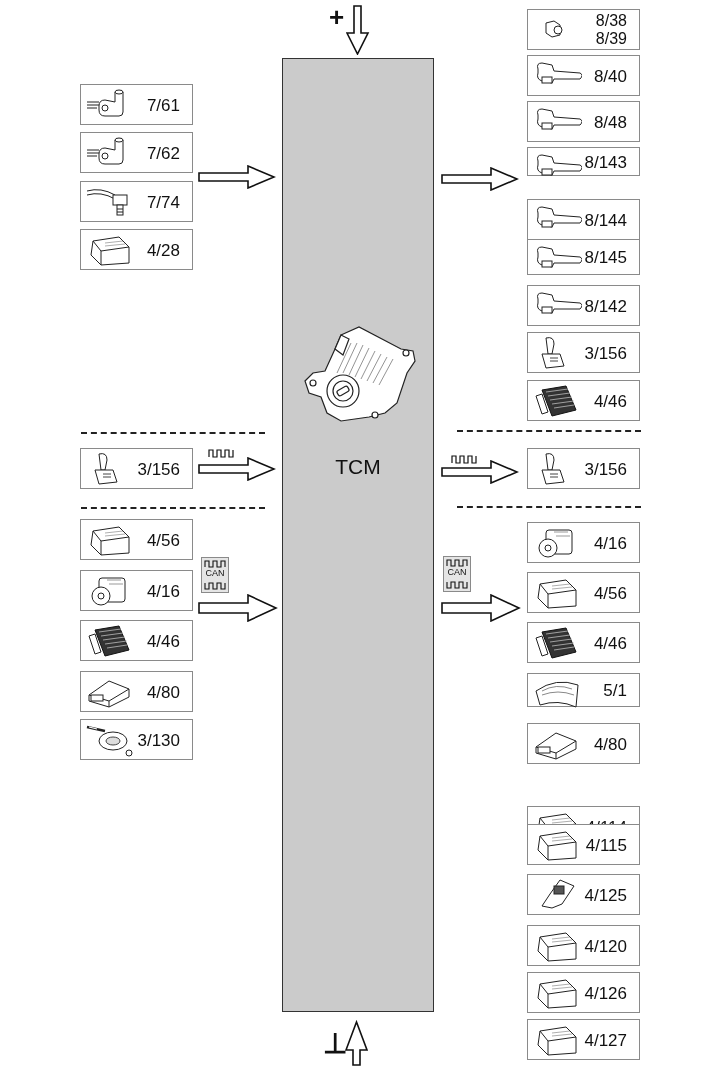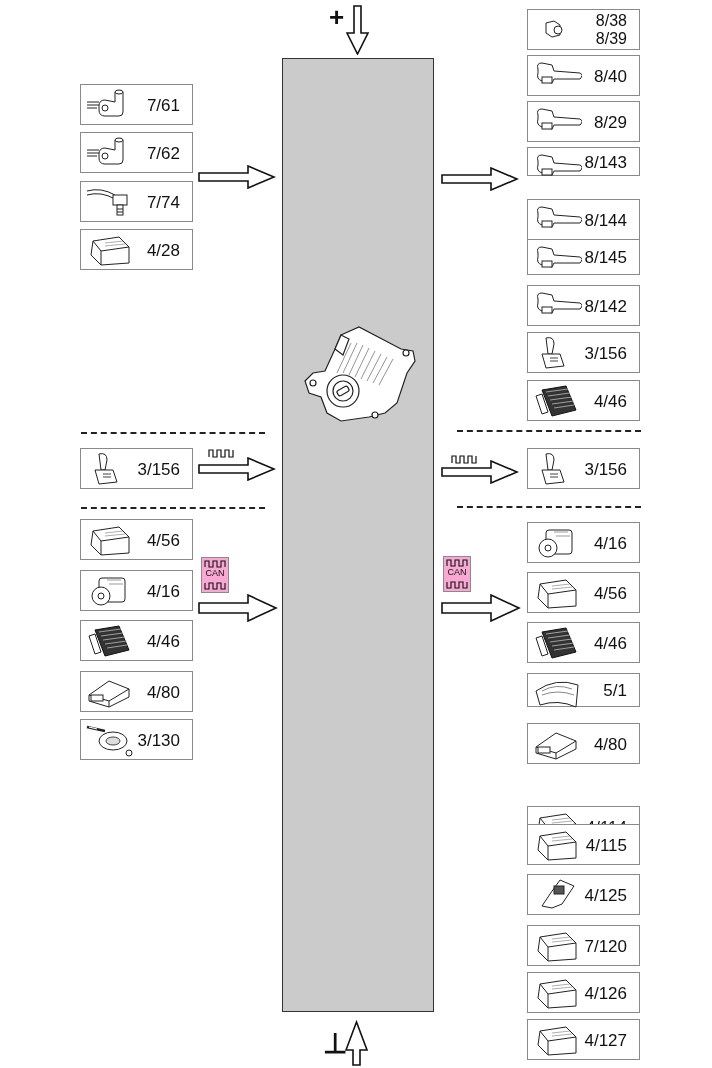--- a/index.html
+++ b/index.html
@@ -10,21 +10,21 @@
          border:1px solid #8a8a8a; background:#fff; }
   .box .lbl { position:absolute; right:12px; top:50%; transform:translateY(-50%);
               font-size:17px; line-height:17px; text-align:right; }
   .box .lbl.two { font-size:16px; line-height:18px; }
   .box svg.icon { position:absolute; left:4px; top:3px; width:50px; height:34px; }
   .tcm { position:absolute; left:282px; top:58px; width:152px; height:954px;
          background:#cbcbcb; border:1.5px solid #333; box-sizing:border-box; }
   .tcm-label { position:absolute; left:0; right:0; top:396px; text-align:center;
                font-size:21px; }
   .dash { position:absolute; height:0; border-top:2px dashed #222; width:184px; }
-  .can { position:absolute; width:28px; height:36px; border:1px solid #8a8a8a; background:#f9a8d4; box-sizing:border-box; }
+  .can { position:absolute; width:28px; height:36px; border:1px solid #8a8a8a; background:#e5e5e5; box-sizing:border-box; }
   .can .t { position:absolute; left:0; right:0; top:11px; text-align:center; font-size:9px; line-height:9px; }
 </style>
 </head>
 <body>
 
 <div class="abs" style="left:329px;top:4px;font-size:26px;font-weight:bold;line-height:26px;">+</div>
 <svg class="abs" style="left:346px;top:5px" width="24" height="50" viewBox="0 0 24 50">
   <path d="M8 1 H15 V28 H22 L11.5 49 L1 28 H8 Z" fill="#fff" stroke="#111" stroke-width="1.6"></path>
 </svg>
 
@@ -44,20 +44,21 @@
       <line x1="50" y1="22" x2="36" y2="52"></line>
         <line x1="56" y1="22" x2="42" y2="52"></line>
       <line x1="62" y1="24" x2="48" y2="54"></line>
         <line x1="68" y1="27" x2="54" y2="56"></line>
       <line x1="74" y1="30" x2="60" y2="58"></line>
         <line x1="80" y1="33" x2="66" y2="60"></line>
       <line x1="86" y1="36" x2="72" y2="62"></line>
         <line x1="92" y1="38" x2="78" y2="64"></line>
     </g>
   </svg>
+  <div class="tcm-label">TCM</div>
 </div>
 
 <div class="abs" style="left:323px;top:1030px;font-size:28px;font-weight:bold;line-height:28px;">⊥</div>
 <svg class="abs" style="left:345px;top:1020px" width="24" height="46" viewBox="0 0 24 46">
   <path d="M8 1 H15 V16 H22 L11.5 44 L1 16 H8 Z" fill="#fff" stroke="#111" stroke-width="1.6" transform="rotate(180 11.5 23)"></path>
 </svg>
 
 <div class="dash" style="left:81px;top:432px"></div>
 <div class="dash" style="left:81px;top:507px"></div>
 <div class="dash" style="left:457px;top:430px"></div>
@@ -236,21 +237,21 @@
       </svg>
       <div class="lbl">8/40</div>
     </div>
     <div class="box" style="left: 527px; top: 101px; height: 41px;">
       <svg class="icon" viewBox="0 0 50 34" style="top: 2.5px;">
         <g stroke-width="1">
           <path d="M6 10 Q4 4 10 4 L20 6 L22 12 L48 14 Q52 16 48 20 L22 20 L20 24 L10 22 Q4 20 6 14 Z" fill="#fff" stroke="#222"></path>
           <rect x="10" y="18" width="10" height="6" fill="#fff" stroke="#222"></rect>
         </g>
       </svg>
-      <div class="lbl">8/29</div>
+      <div class="lbl">8/48</div>
     </div>
     <div class="box" style="left: 527px; top: 147px; height: 29px;">
       <svg class="icon" viewBox="0 0 50 34" style="top: 2.5px;">
         <g stroke-width="1">
           <path d="M6 10 Q4 4 10 4 L20 6 L22 12 L48 14 Q52 16 48 20 L22 20 L20 24 L10 22 Q4 20 6 14 Z" fill="#fff" stroke="#222"></path>
           <rect x="10" y="18" width="10" height="6" fill="#fff" stroke="#222"></rect>
         </g>
       </svg>
       <div class="lbl">8/143</div>
     </div>
@@ -391,21 +392,21 @@
       <div class="lbl">4/125</div>
     </div>
     <div class="box" style="left: 527px; top: 925px; height: 41px;">
       <svg class="icon" viewBox="0 0 50 34" style="top: 2.5px;">
         <g stroke-width="1">
           <path d="M8 8 L34 4 L44 14 L44 30 L16 32 L6 22 Z" fill="#fff" stroke="#222"></path>
           <path d="M8 8 L16 18 L44 14 M16 18 L16 32" fill="none" stroke="#222"></path>
           <path d="M20 10 L38 8 M20 13 L40 11" stroke="#777" stroke-width="0.6"></path>
         </g>
       </svg>
-      <div class="lbl">7/120</div>
+      <div class="lbl">4/120</div>
     </div>
     <div class="box" style="left: 527px; top: 972px; height: 41px;">
       <svg class="icon" viewBox="0 0 50 34" style="top: 2.5px;">
         <g stroke-width="1">
           <path d="M8 8 L34 4 L44 14 L44 30 L16 32 L6 22 Z" fill="#fff" stroke="#222"></path>
           <path d="M8 8 L16 18 L44 14 M16 18 L16 32" fill="none" stroke="#222"></path>
           <path d="M20 10 L38 8 M20 13 L40 11" stroke="#777" stroke-width="0.6"></path>
         </g>
       </svg>
       <div class="lbl">4/126</div>

